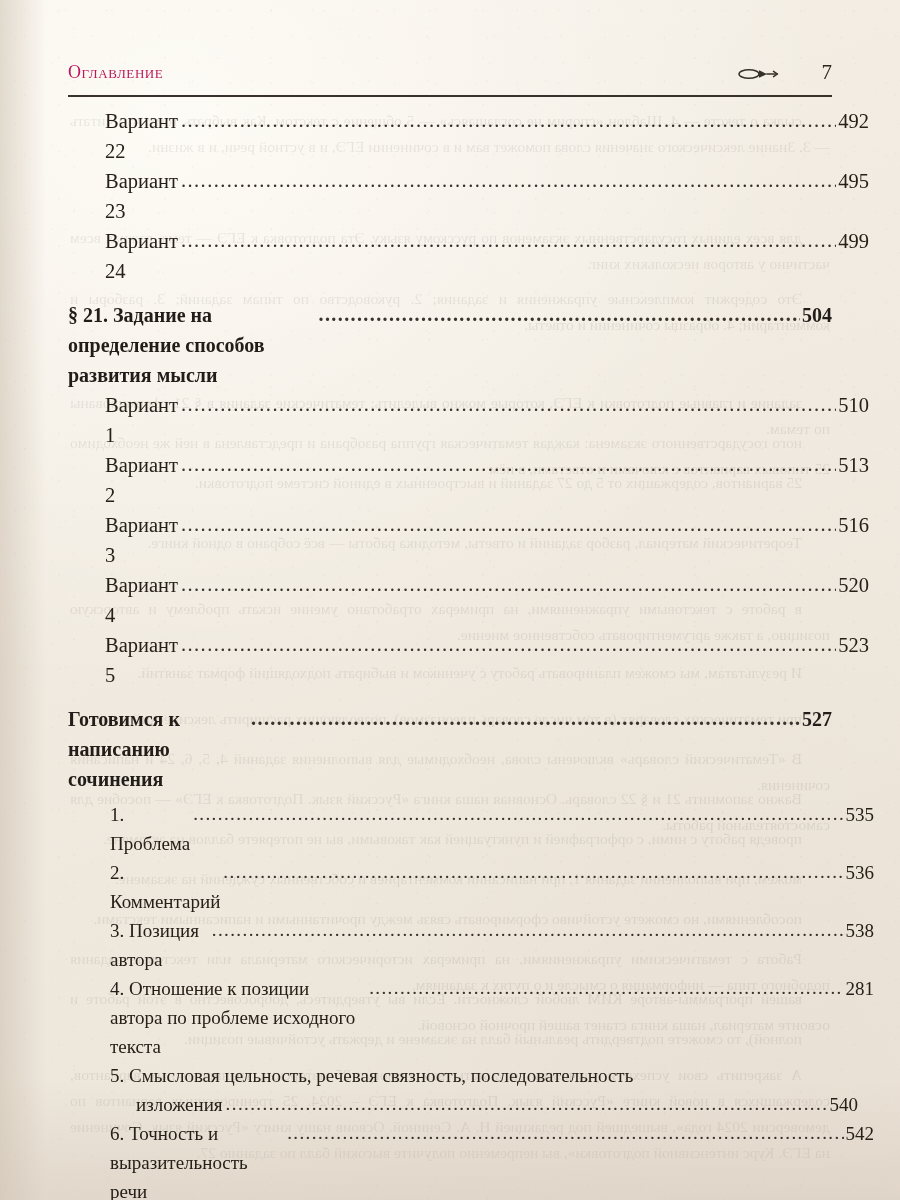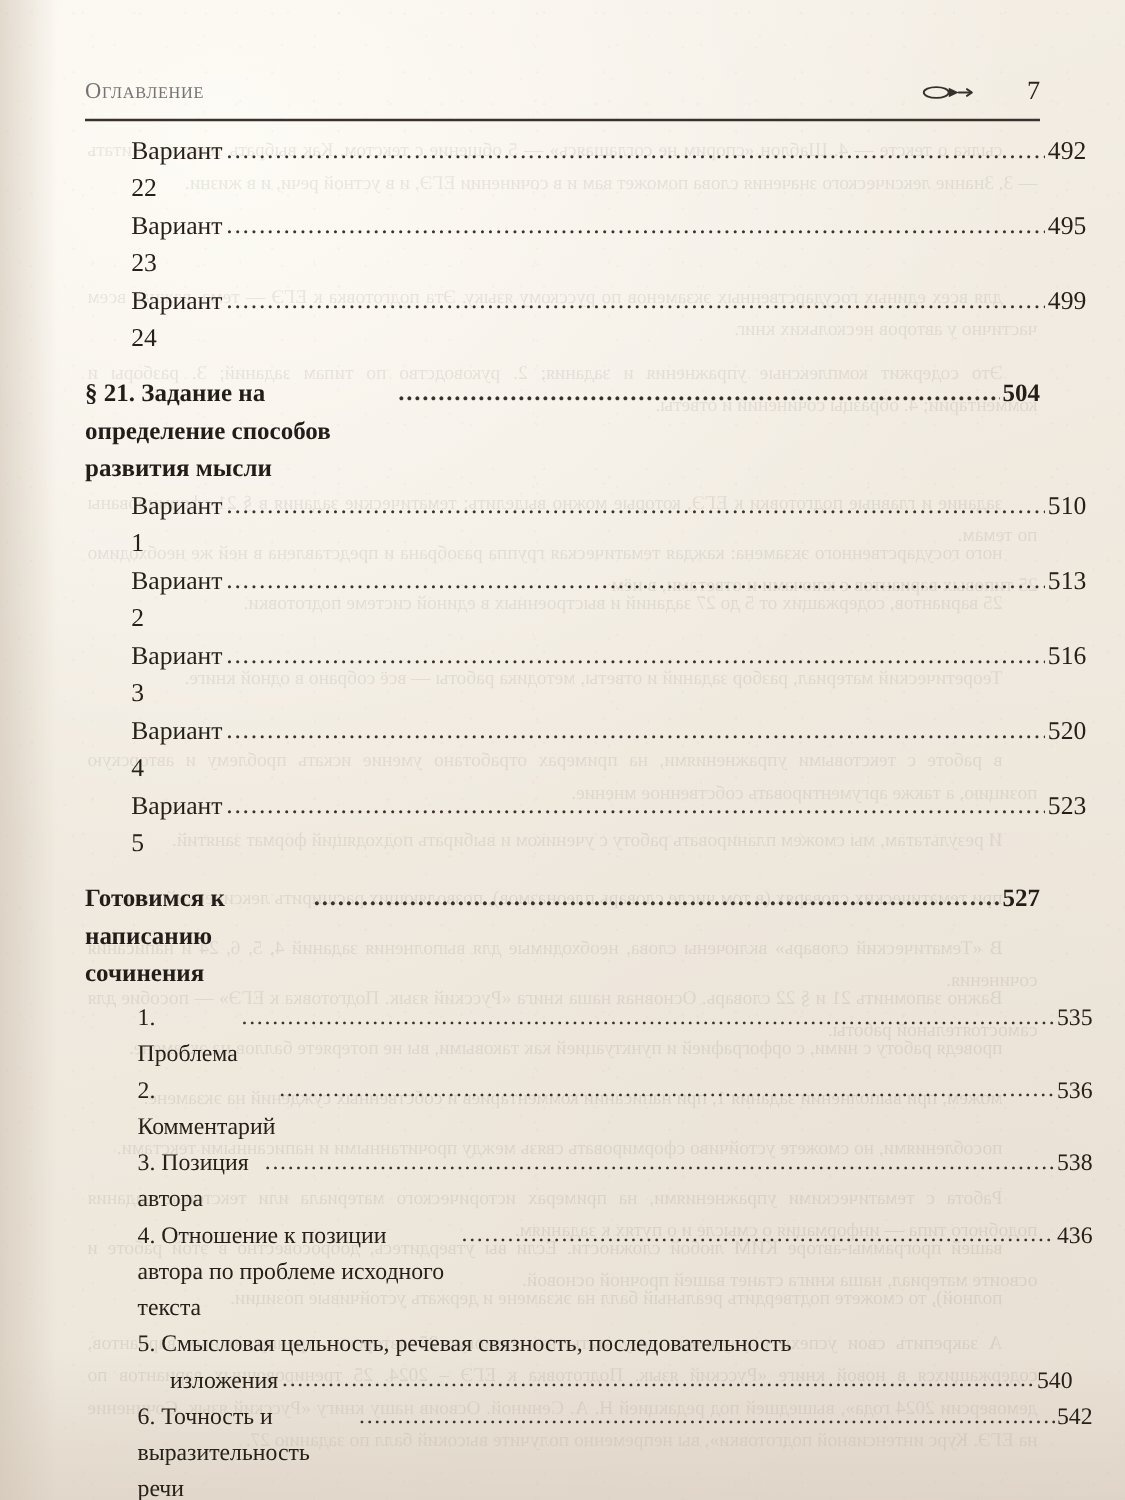--- a/index.html
+++ b/index.html
@@ -82,21 +82,21 @@
     top: 62px;
     height: 30px;
   }
   #running-head-title {
     position: absolute;
     left: 0;
     top: 0;
     font-variant: small-caps;
     font-size: 18px;
     letter-spacing: 0.6px;
-    color: #737373;
+    color: #be185d;
   }
   #running-head-ornament {
     position: absolute;
     right: 52px;
     top: 4px;
     width: 44px;
     height: 16px;
   }
   #running-head-pageno {
     position: absolute;
@@ -303,21 +303,21 @@
         <span class="toc-page">536</span>
       </div>
       <div class="lvl-num toc-row">
         <span class="toc-label">3. Позиция автора</span>
         <span class="toc-leader">........................................................................................................................................................</span>
         <span class="toc-page">538</span>
       </div>
       <div class="lvl-num toc-row">
         <span class="toc-label">4. Отношение к позиции автора по проблеме исходного текста</span>
         <span class="toc-leader">........................................................................................................................................................</span>
-        <span class="toc-page">436</span>
+        <span class="toc-page">281</span>
       </div>
       <div class="lvl-num toc-wrap">
         <span class="wrap-first">5. Смысловая цельность, речевая связность, последовательность</span>
         <div class="wrap-second-row wrap-indent-num">
           <span class="toc-label">изложения </span>
           <span class="toc-leader">........................................................................................................................................................</span>
           <span class="toc-page">540</span>
         </div>
       </div>
       <div class="lvl-num toc-row">

